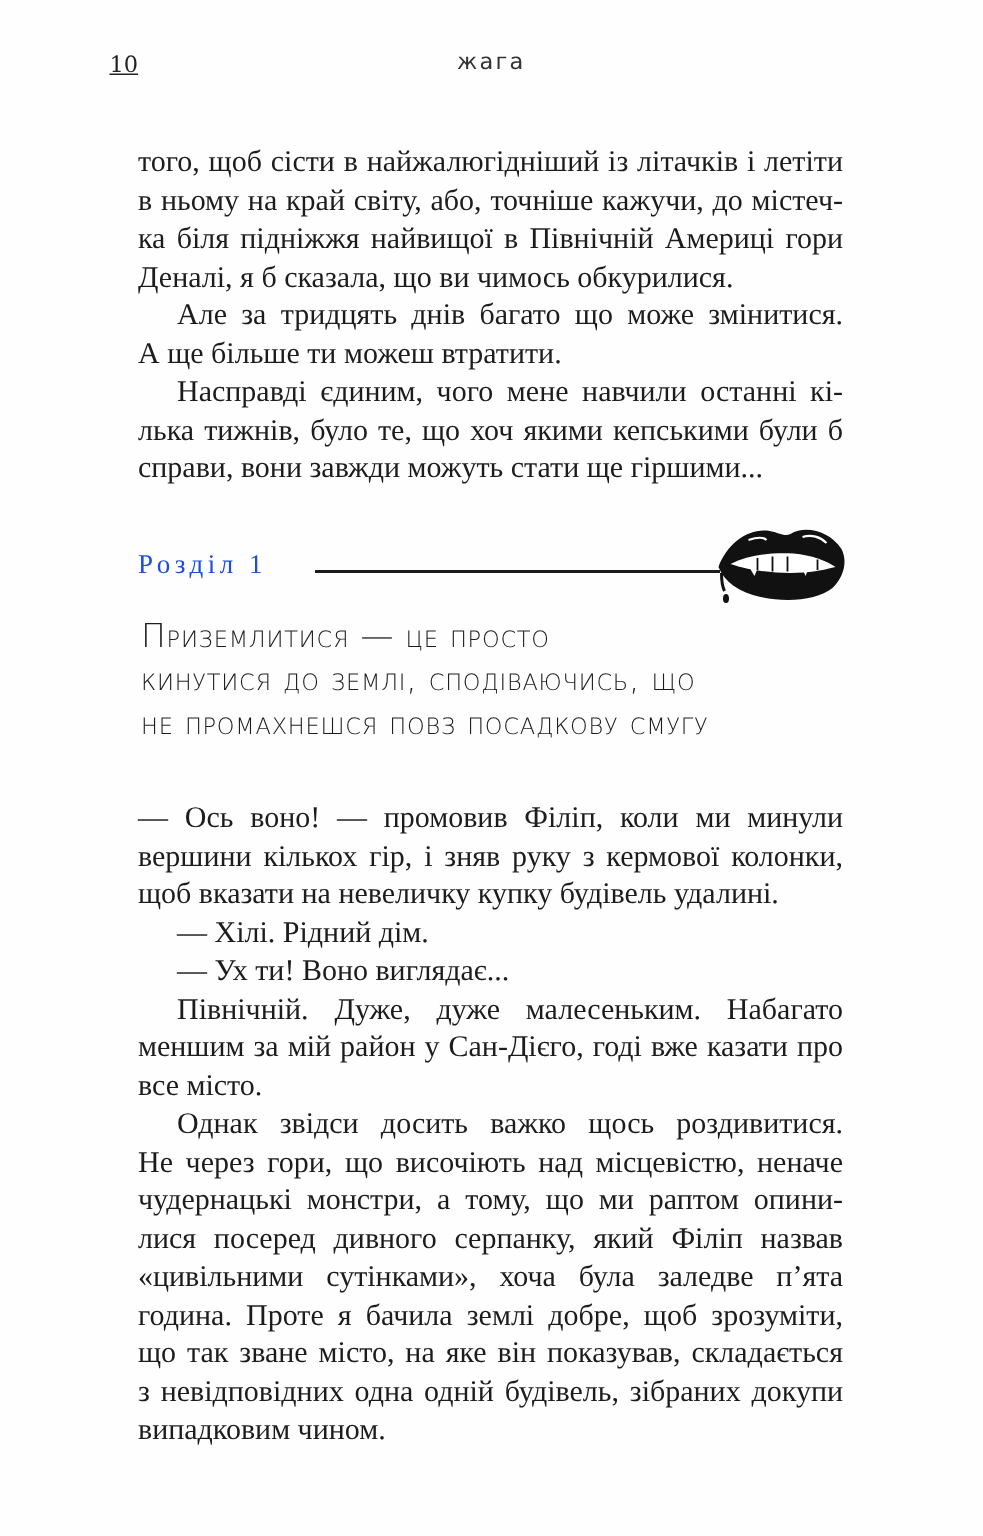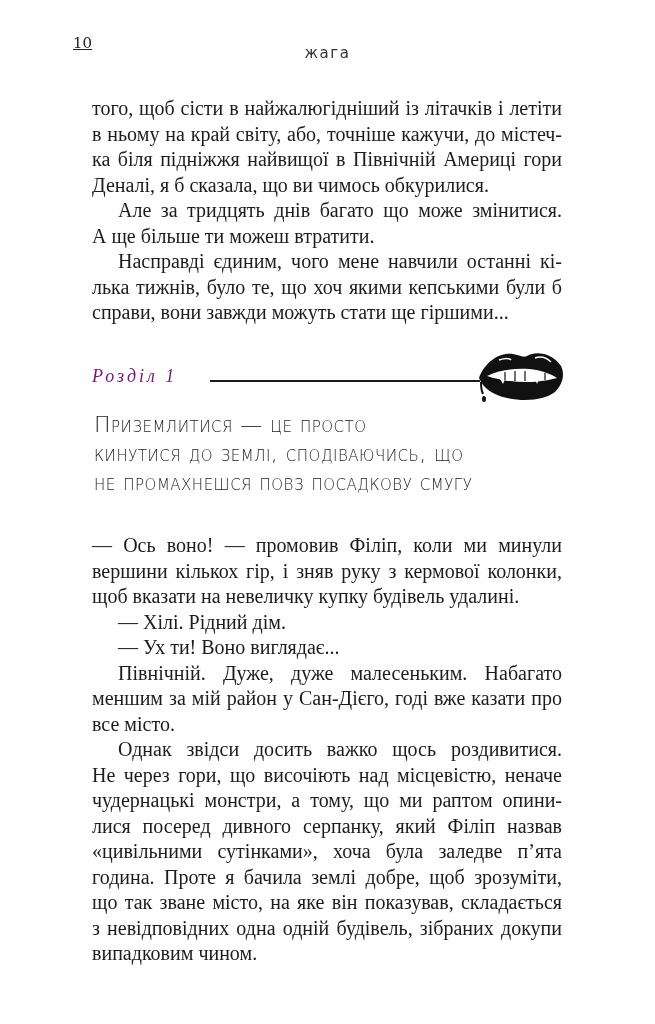--- a/index.html
+++ b/index.html
@@ -1,26 +1,26 @@
 <!DOCTYPE html>
 <html><head>
   <meta charset="utf-8">
   <style>
     html, body { margin: 0; padding: 0; background: #ffffff; }
     body { width: 655px; height: 1024px; position: relative; overflow: hidden; color: #1a1a1a; }
     .page { position: absolute; left: 0; top: 0; width: 655px; height: 1024px; background: #fefefe; }
     .running-head { position: absolute; top: 34px; left: 0; width: 655px; height: 24px; }
     .page-number { position: absolute; left: 73px; top: 0; font-family: "DejaVu Serif", serif; font-size: 15px; color: #222; text-decoration: underline; }
-    .book-title { position: absolute; left: 0; width: 655px; text-align: center; top: -2px; font-family: "DejaVu Sans", sans-serif; font-size: 15px; letter-spacing: 1.5px; color: #333; margin-top: 12px; }
+    .book-title { position: absolute; left: 0; width: 655px; text-align: center; top: -2px; font-family: "DejaVu Sans", sans-serif; font-size: 15px; letter-spacing: 1.5px; color: #333; }
     .text-block { position: absolute; left: 92px; width: 470px; font-family: Liberation Serif, serif; font-size: 20px; line-height: 25.5px; color: #1c1c1c; }
     .line { display: block; height: 25.5px; white-space: nowrap; text-align: justify; text-align-last: justify; }
     .line.last { text-align: center; text-align-last: left; }
     .line.indent { padding-left: 26px; }
     .chapter-header { position: absolute; left: 92px; top: 360px; width: 475px; height: 56px; }
-    .chapter-label { position: absolute; left: 0; top: 6px; font-family: "Liberation Serif", serif; font-size: 18px; letter-spacing: 3px; color: #701a75; font-style: italic; }
+    .chapter-label { position: absolute; left: 0; top: 6px; font-family: "Liberation Serif", serif; font-size: 18px; letter-spacing: 3px; color: #1d4ed8; }
     .chapter-rule { position: absolute; left: 118px; top: 20px; width: 270px; height: 2px; background: #1c1c1c; }
     .lips { position: absolute; left: 383px; top: -16px; width: 90px; height: 60px; }
     .chapter-title { position: absolute; left: 94px; top: 410px; width: 470px; font-family: "DejaVu Sans", sans-serif; font-weight: 200; font-size: 22px; line-height: 29px; color: #1c1c1c; letter-spacing: 0.5px; }
     .chapter-title .tline { display: block; white-space: nowrap; font-variant: small-caps; }
   </style>
 </head>
 <body>
 
 <div class="page">
 

